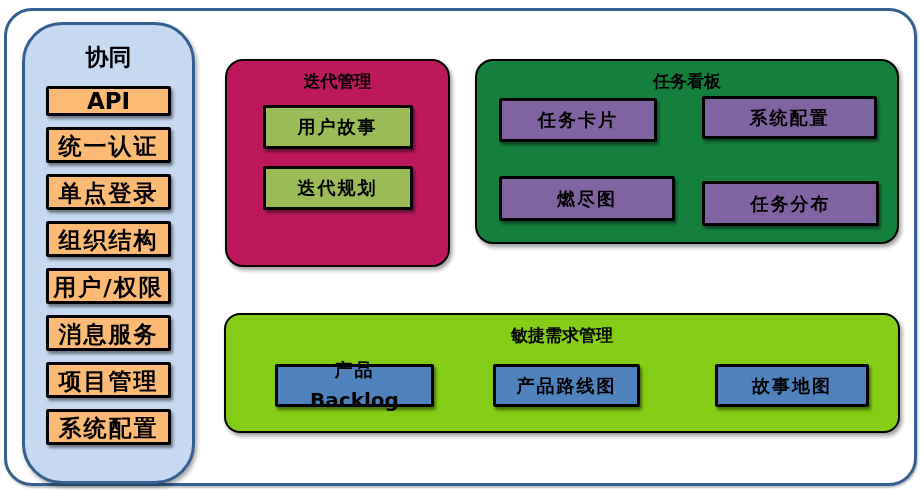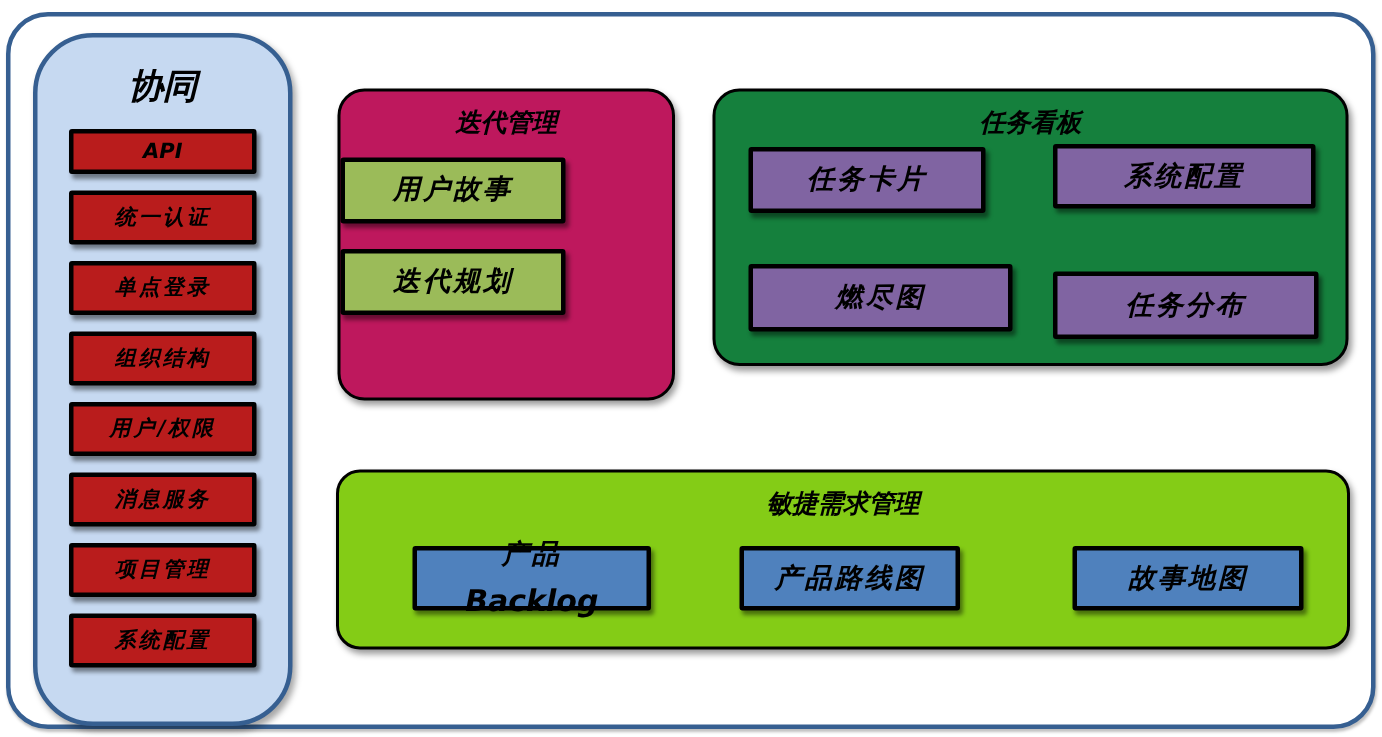--- a/index.html
+++ b/index.html
@@ -1,15 +1,15 @@
 <!DOCTYPE html>
 <html><head>
 <meta charset="utf-8">
 <style>
-  * { margin:0; padding:0; box-sizing:border-box;font-style:italic; }
+  * { margin:0; padding:0; box-sizing:border-box; }
   html,body { background:#ffffff; }
   body { width:921px; height:491px; overflow:hidden; font-family:"Liberation Sans",sans-serif; color:#000; }
 
   .canvas { position:relative; width:921px; height:491px; background:#fff; }
 
   .frame {
     position:absolute; left:4px; top:8px; width:913px; height:478px;
     background:#fff; border:3px solid #365F91; border-radius:28px;
     box-shadow:1px 2px 2px rgba(0,0,0,0.25);
   }
@@ -21,35 +21,35 @@
     box-shadow:2px 3px 4px rgba(0,0,0,0.35);
   }
   .sidebar-title { margin-top:17px; text-align:center; font-size:23px; font-weight:bold; }
   .sidebar-list { display:flex; flex-direction:column; align-items:center; gap:11px; margin-top:13px; }
 
   
   .box {
     border:3px solid #000; border-radius:2px;
     display:flex; align-items:center; justify-content:center;
     box-shadow:2px 3px 3px rgba(0,0,0,0.45);
-    background:#b91c1c; font-size:14px; line-height:1;
+    background:#fdba74; font-size:23px; line-height:1;
   }
   .sidebar-list .box { width:125px; height:36px; }
   .sidebar-list .box:first-child { height:30px; }
 
   
   .group {
     position:absolute; border:2px solid #000;
     box-shadow:2px 3px 4px rgba(0,0,0,0.4);
   }
   .group-title { text-align:center; font-weight:bold; font-size:17px; padding-top:9px; }
 
   
   .group-iteration { left:218px; top:48px; width:225px; height:208px; background:#be185d; border-radius:18px; }
-  .iteration-list { display:flex; flex-direction:column; gap:17px; margin-top:12px; }
+  .iteration-list { display:flex; flex-direction:column; align-items:center; gap:17px; margin-top:12px; }
   .iteration-list .box { width:150px; height:44px; background:#9BBB59; font-size:18px; }
 
   
   .group-kanban { left:468px; top:48px; width:424px; height:185px; background:#15803d; border-radius:18px; }
   .kanban-list { position:absolute; left:0; top:0; width:100%; height:100%; }
   .kanban-list .box { position:absolute; background:#8064A2; font-size:18px; }
   .kanban-list .box:nth-child(1){ left:22px;  top:37px;  width:158px; height:44px; }
   .kanban-list .box:nth-child(2){ left:225px; top:35px;  width:175px; height:43px; }
   .kanban-list .box:nth-child(3){ left:22px;  top:115px; width:176px; height:45px; }
   .kanban-list .box:nth-child(4){ left:225px; top:120px; width:177px; height:45px; }

